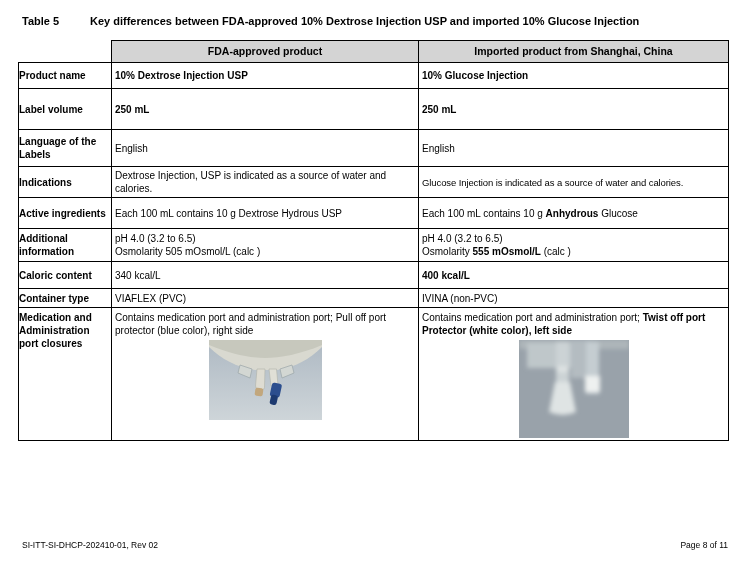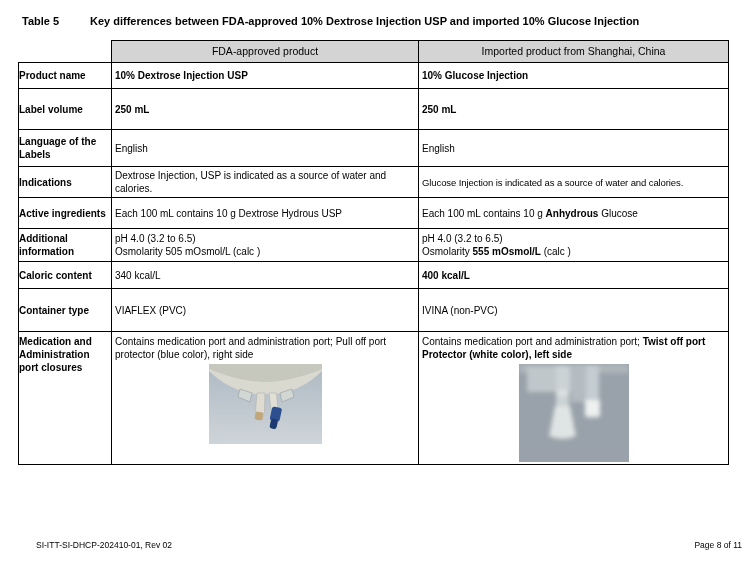--- a/index.html
+++ b/index.html
@@ -22,39 +22,39 @@
     border-collapse:collapse; table-layout:fixed;
     width:710px;
   }
   table.cmp th, table.cmp td {
     border:1px solid var(--table-border, #000);
     font-size:10px; line-height:13px; overflow:hidden;
   }
   thead th.blank { border:none; background:transparent; }
   thead th.hdr {
     background:var(--header-bg, #d4d4d4);
-    font-weight:normal; font-size:10.5px; text-align:center;
+    font-weight:bold; font-size:10.5px; text-align:center;
     height:22px; vertical-align:middle;
   }
   td.rowlabel {
     font-weight:bold; text-align:left;
     padding:2px 2px 2px 0; vertical-align:middle;
   }
   td.val {
     text-align:left; vertical-align:middle;
     padding:2px 3px;
   }
   td.val.fit { font-size:9.5px; letter-spacing:-0.1px; }
   tr.vtop td { vertical-align:top; padding-top:3px; }
   .b { font-weight:bold; }
   .photo { margin:3px auto 0; line-height:0; }
   .photo svg { display:block; margin:0 auto; }
 
   .footer {
-    position:absolute; left:36px; top:540px; width:706px;
+    position:absolute; left:22px; top:540px; width:706px;
     display:flex; justify-content:space-between;
     font-size:8.5px; line-height:11px;
   }
 </style>
 </head>
 <body>
 
 <div class="page">
 
   <div class="caption">
@@ -104,21 +104,21 @@
         <tr style="height: 33px;">
           <td class="rowlabel">Additional information</td>
           <td class="val"><span>pH 4.0 (3.2 to 6.5)</span><br><span>Osmolarity 505 mOsmol/L (calc )</span></td>
           <td class="val"><span>pH 4.0 (3.2 to 6.5)</span><br><span>Osmolarity </span><span class="b">555 mOsmol/L</span><span> (calc )</span></td>
         </tr>
         <tr style="height: 27px;">
           <td class="rowlabel">Caloric content</td>
           <td class="val"><span>340 kcal/L</span></td>
           <td class="val"><span class="b">400 kcal/L</span></td>
         </tr>
-        <tr style="height: 43px;">
+        <tr style="height: 19px;">
           <td class="rowlabel">Container type</td>
           <td class="val"><span>VIAFLEX (PVC)</span></td>
           <td class="val"><span>IVINA (non-PVC)</span></td>
         </tr>
         <tr class="vtop" style="height: 133px;">
           <td class="rowlabel">Medication and Administration port closures</td>
           <td class="val"><span>Contains medication port and administration port; Pull off port protector (blue color), right side</span><div class="photo">
   <svg width="113" height="80" viewBox="0 0 113 80" xmlns="http://www.w3.org/2000/svg">
     <defs>
       <linearGradient id="pbg1" x1="0" y1="0" x2="0" y2="1">

